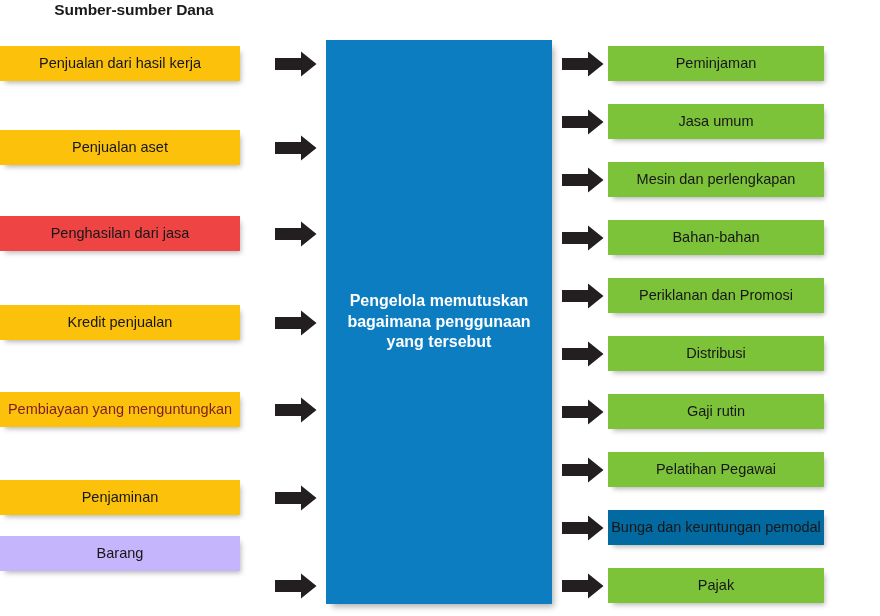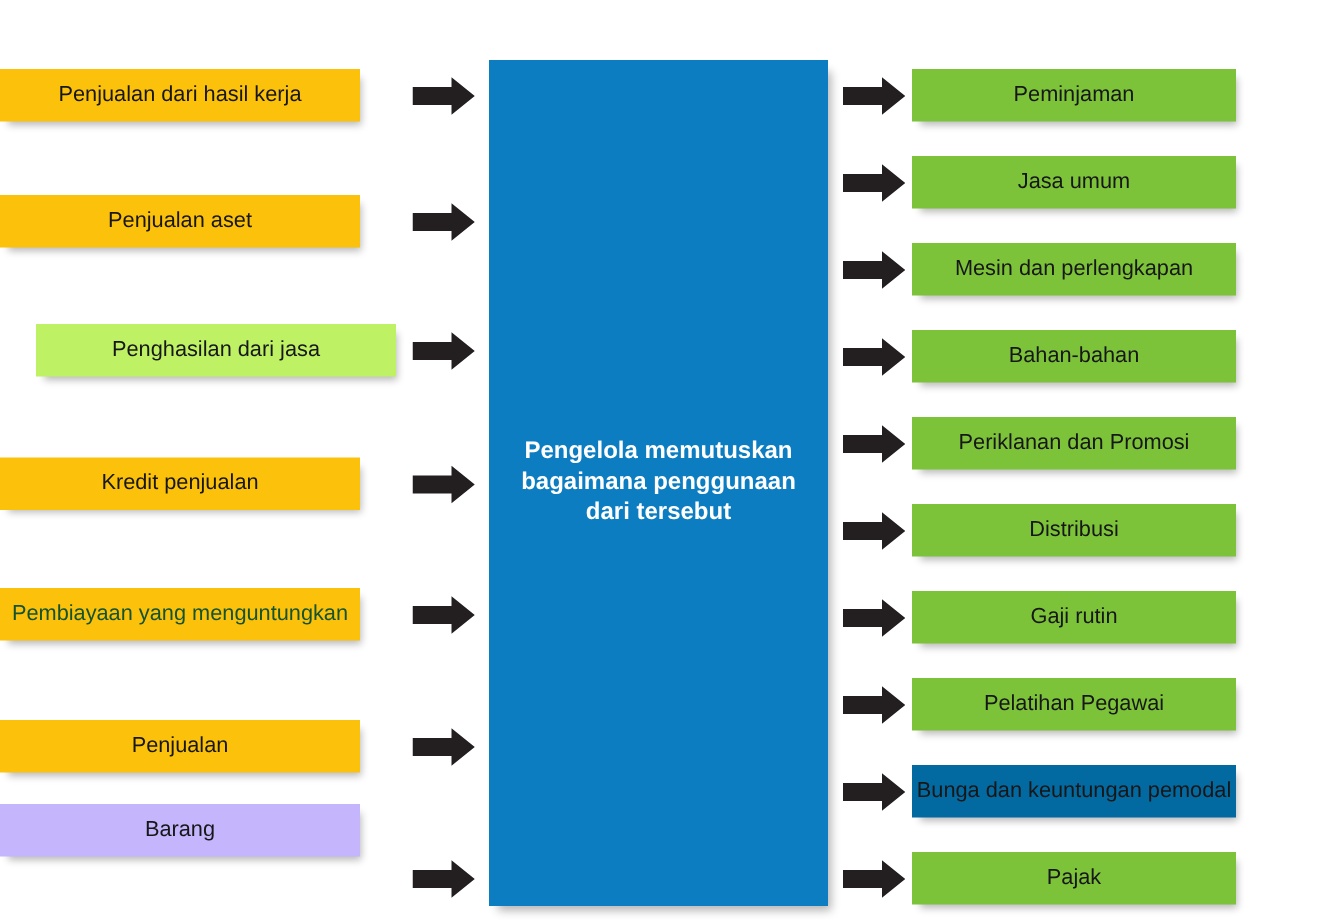--- a/index.html
+++ b/index.html
@@ -88,29 +88,30 @@
   }
   .arrow svg { display: block; width: 42px; height: 26px; }
   .arrow-left-col  { left: 275px; }
   .arrow-right-col { left: 562px; }
 </style>
 </head>
 <body>
 
 <div id="diagram">
 
+  <div class="col-title" id="title-sources">Sumber-sumber Dana</div>
 
 
   <div id="source-boxes">
       <div class="box box-source" style="top: 46px; background: rgb(252, 194, 11); color: rgb(23, 23, 23);">Penjualan dari hasil kerja</div>
       <div class="box box-source" style="top: 130px; background: rgb(252, 194, 11); color: rgb(23, 23, 23);">Penjualan aset</div>
-      <div class="box box-source" style="top: 216px; background: #bef264; color: rgb(23, 23, 23); margin-left: 24px;">Penghasilan dari jasa</div>
+      <div class="box box-source" style="top: 216px; background: #ef4444; color: rgb(23, 23, 23);">Penghasilan dari jasa</div>
       <div class="box box-source" style="top: 305px; background: rgb(252, 194, 11); color: rgb(23, 23, 23);">Kredit penjualan</div>
-      <div class="box box-source" style="top: 392px; background: rgb(252, 194, 11); color: #14532d;">Pembiayaan yang menguntungkan</div>
-      <div class="box box-source" style="top: 480px; background: rgb(252, 194, 11); color: rgb(23, 23, 23);">Penjualan</div>
+      <div class="box box-source" style="top: 392px; background: rgb(252, 194, 11); color: #7f1d1d;">Pembiayaan yang menguntungkan</div>
+      <div class="box box-source" style="top: 480px; background: rgb(252, 194, 11); color: rgb(23, 23, 23);">Penjaminan</div>
       <div class="box box-source" style="top: 536px; background: #c4b5fd; color: rgb(23, 23, 23);">Barang</div>
     </div>
   <div id="left-arrows">
       <div class="arrow arrow-left-col" style="top: 51px;">
         <svg viewBox="0 0 42 26" xmlns="http://www.w3.org/2000/svg">
           <path d="M0,7 L26,7 L26,0.5 L41.5,13 L26,25.5 L26,19 L0,19 Z" fill="#231f20"></path>
         </svg>
       </div>
       <div class="arrow arrow-left-col" style="top: 135px;">
         <svg viewBox="0 0 42 26" xmlns="http://www.w3.org/2000/svg">
@@ -140,21 +141,21 @@
       <div class="arrow arrow-left-col" style="top: 573px;">
         <svg viewBox="0 0 42 26" xmlns="http://www.w3.org/2000/svg">
           <path d="M0,7 L26,7 L26,0.5 L41.5,13 L26,25.5 L26,19 L0,19 Z" fill="#231f20"></path>
         </svg>
       </div>
     </div>
 
   <div id="center-box">
     <div id="center-box-label">Pengelola memutuskan
 bagaimana penggunaan
-dari tersebut</div>
+yang tersebut</div>
   </div>
 
   <div id="right-arrows">
       <div class="arrow arrow-right-col" style="top: 51px;">
         <svg viewBox="0 0 42 26" xmlns="http://www.w3.org/2000/svg">
           <path d="M0,7 L26,7 L26,0.5 L41.5,13 L26,25.5 L26,19 L0,19 Z" fill="#231f20"></path>
         </svg>
       </div>
       <div class="arrow arrow-right-col" style="top: 109px;">
         <svg viewBox="0 0 42 26" xmlns="http://www.w3.org/2000/svg">

